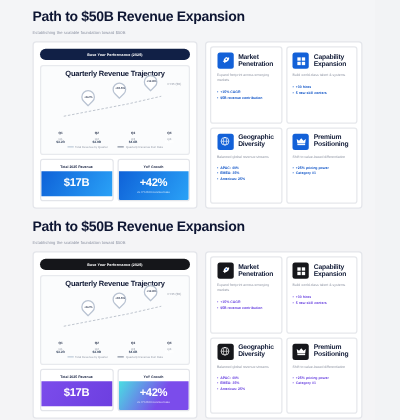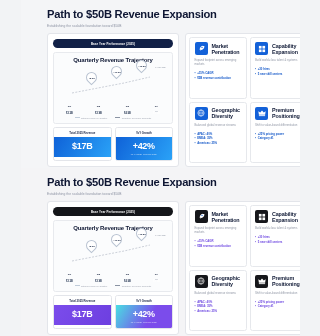--- a/index.html
+++ b/index.html
@@ -7,21 +7,20 @@
     width: 300px; height: 336px;
     background: #f2f3f5;
     font-family: "Liberation Sans", sans-serif;
     overflow: hidden;
   }
   .slide {
     position: relative;
     width: 300px; height: 168px;
     background: #f4f5f7;
     padding: 9px 10px 8px 26px;
-    margin-left: 21px;
   }
   .slide.dark-accent { background: #f4f4f6; }
 
   .deck-title {
     font-size: 11.2px;
     font-weight: bold;
     letter-spacing: -0.25px;
     color: #0e1633;
     line-height: 1;
   }

